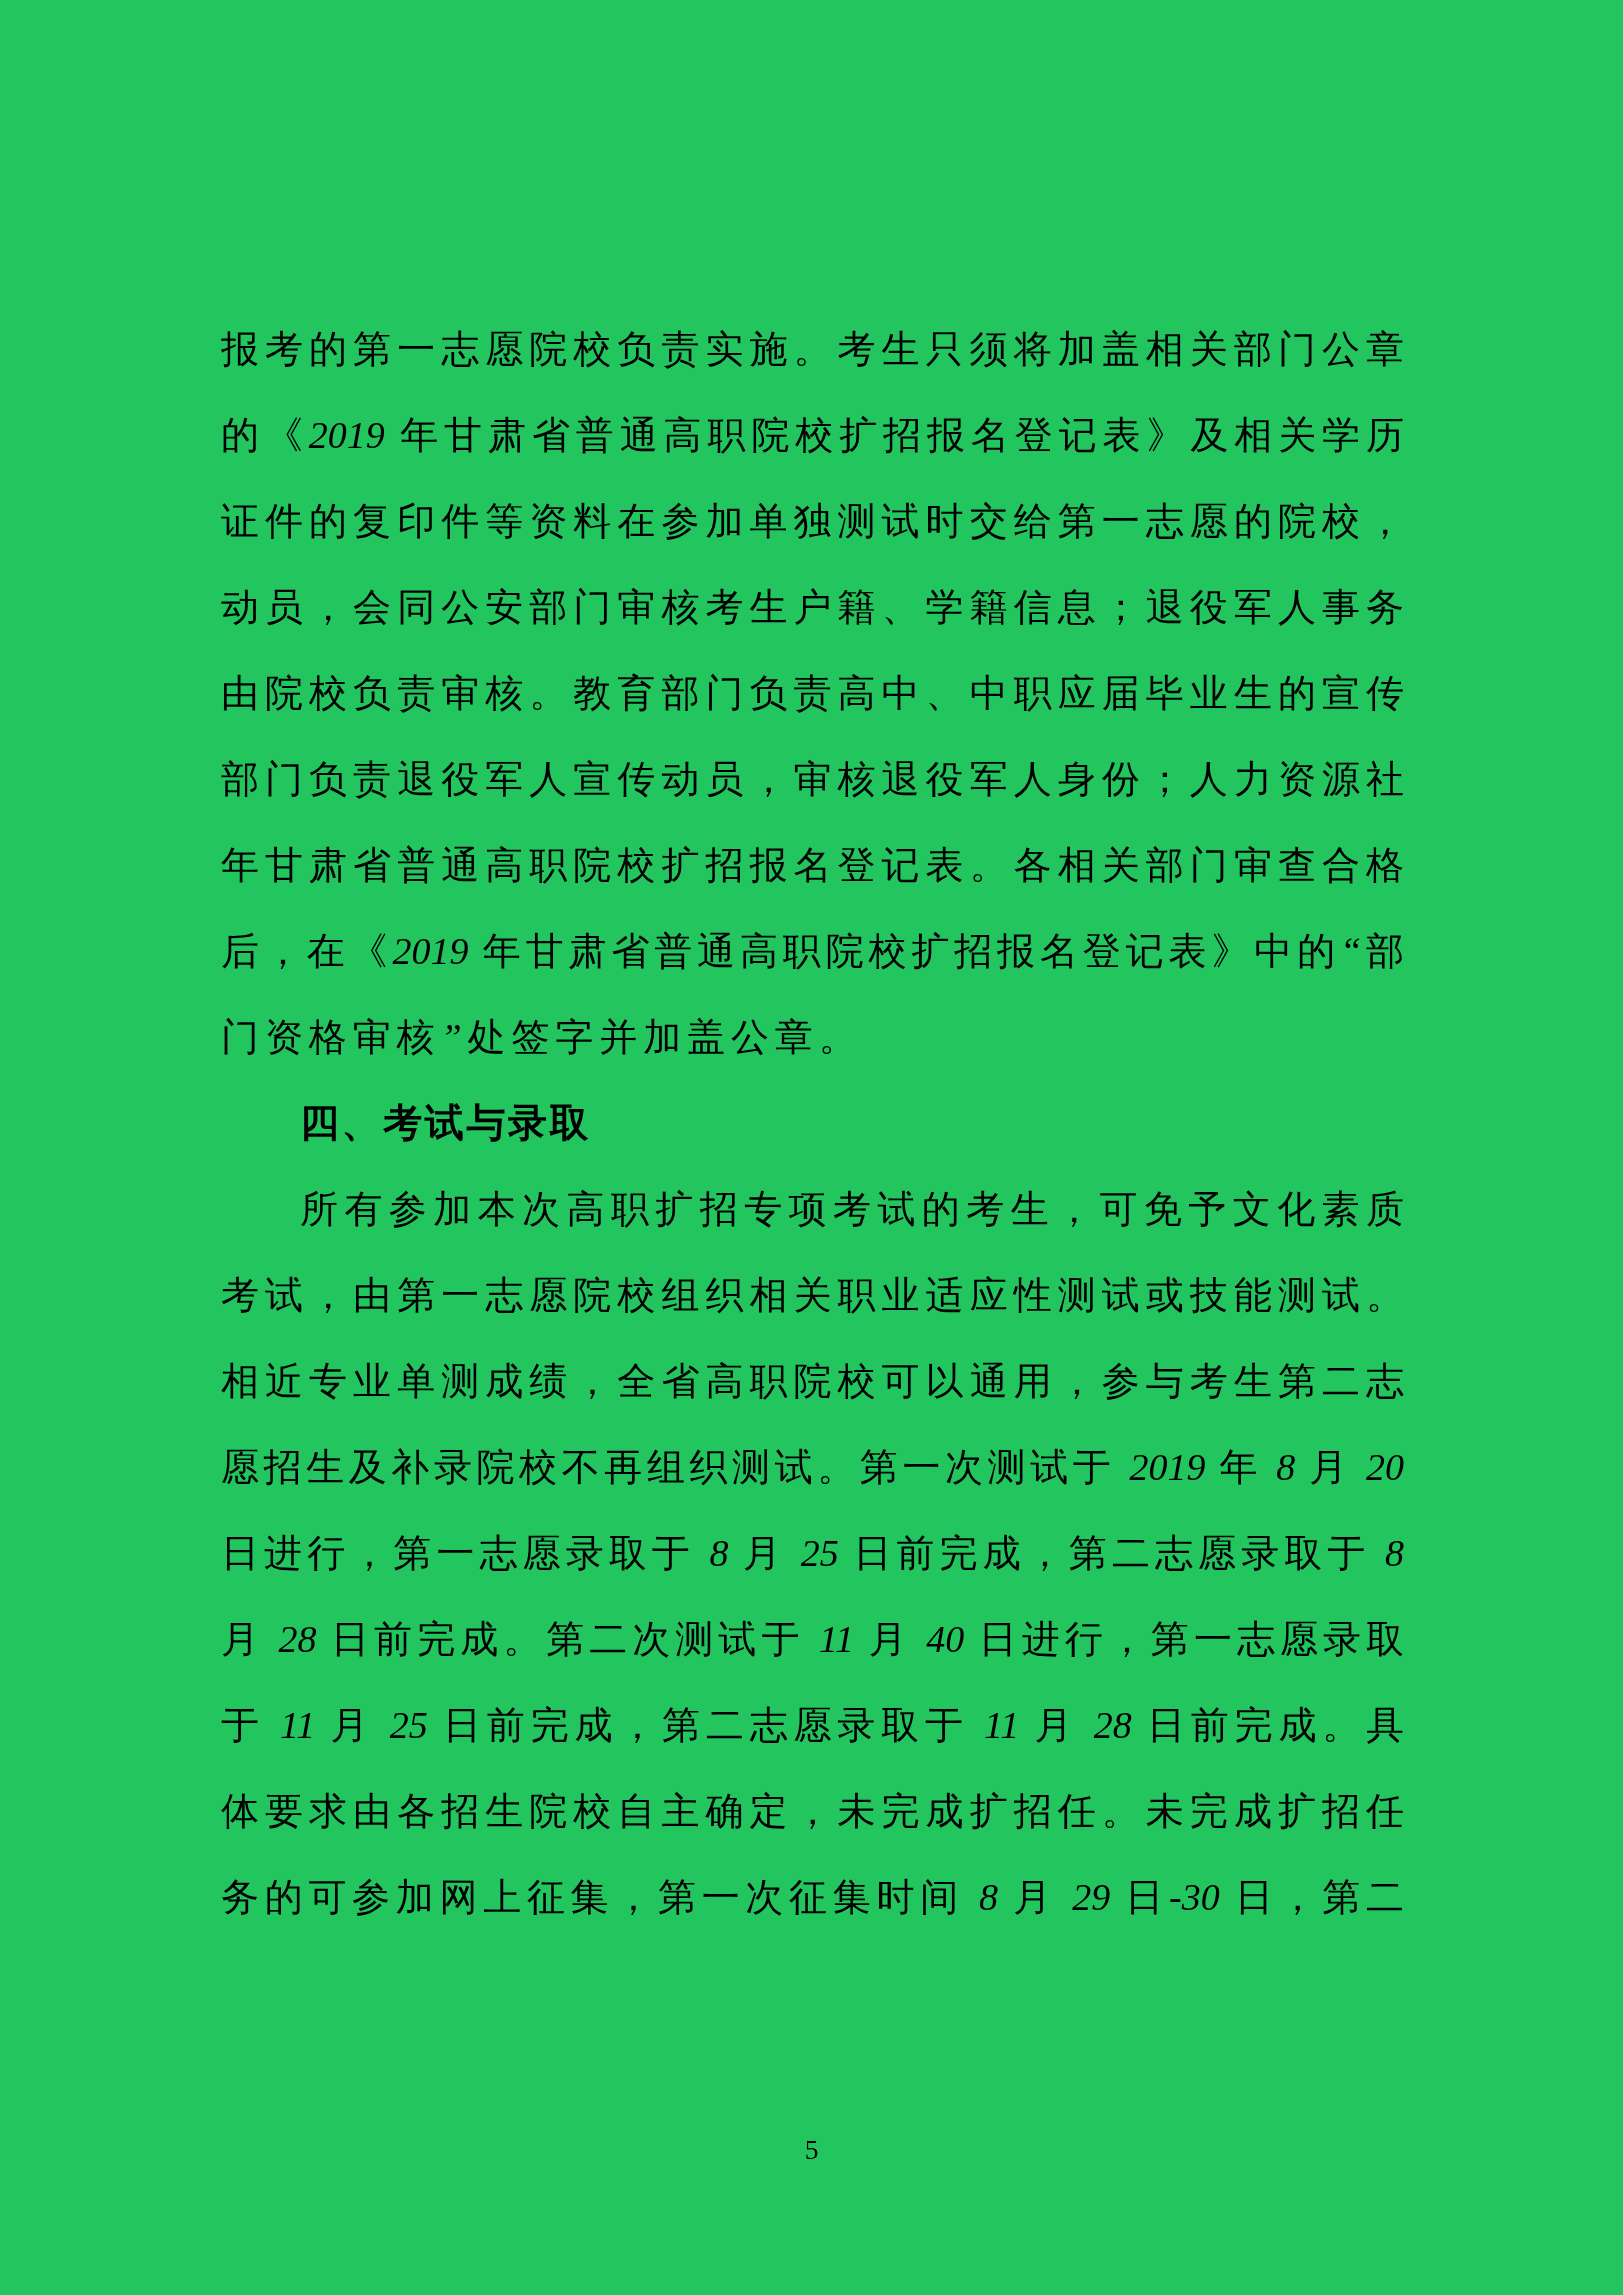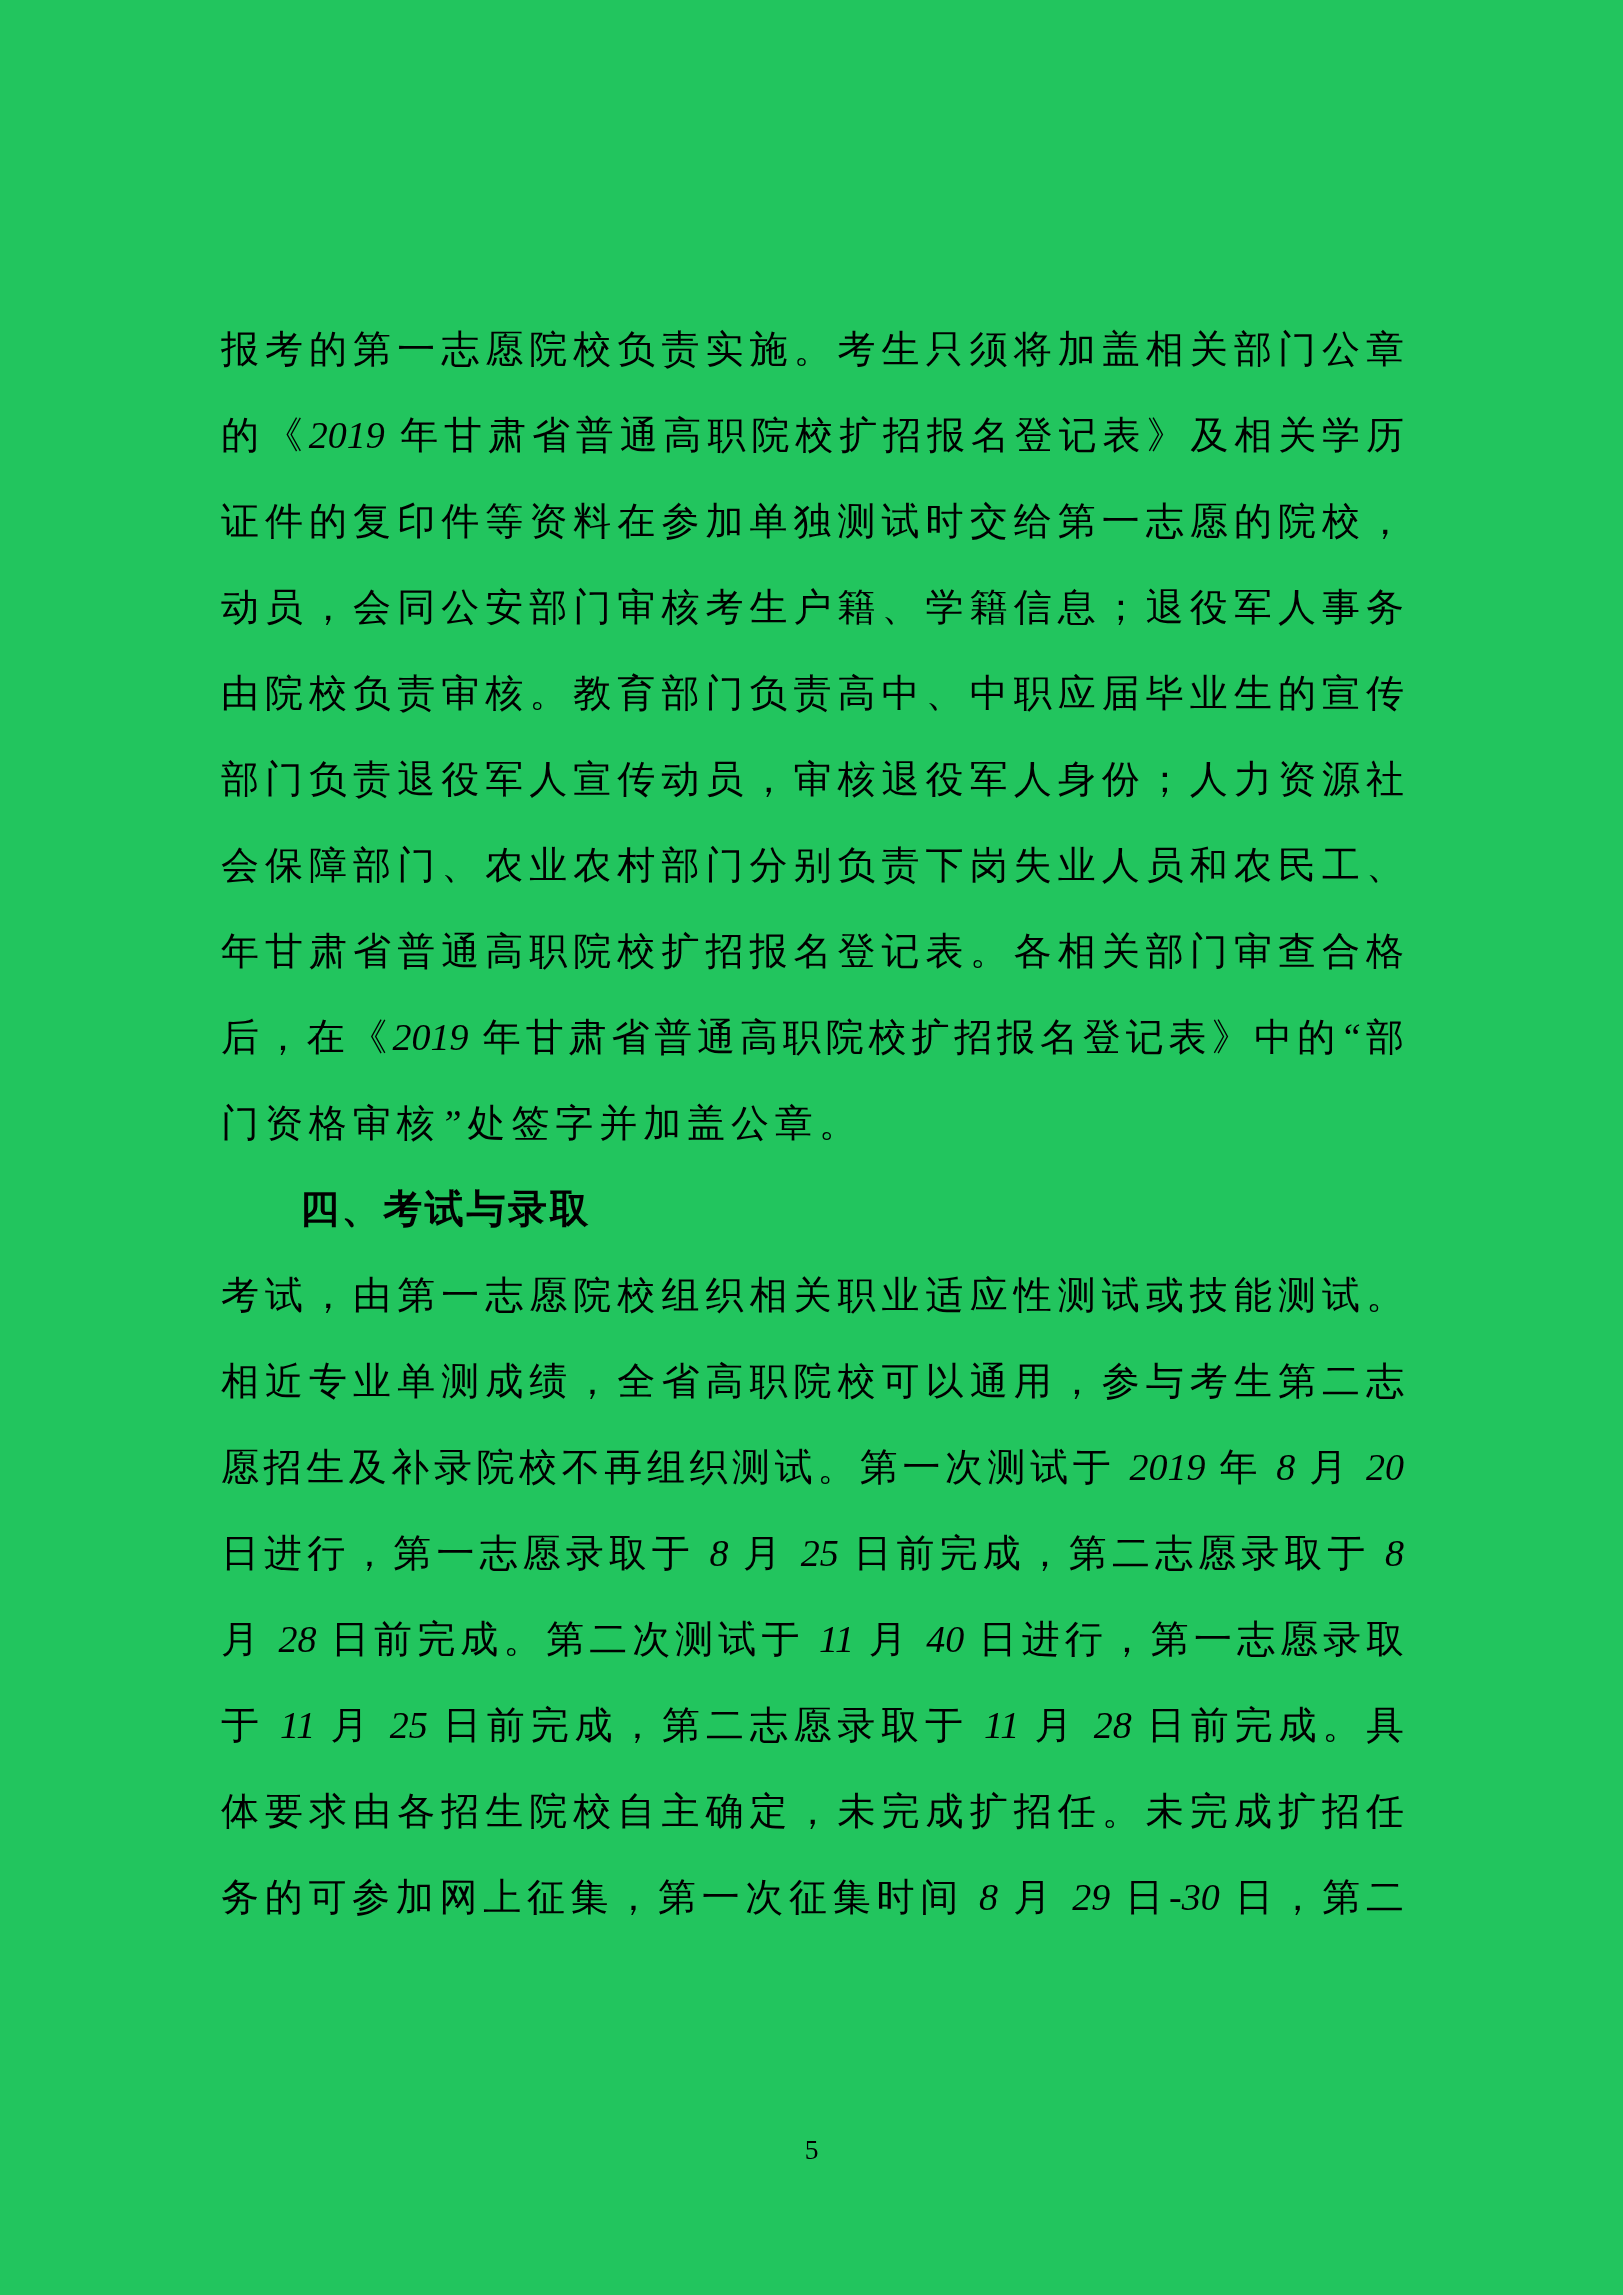--- a/index.html
+++ b/index.html
@@ -66,25 +66,25 @@
 <body>
 
 <div class="page">
   <div class="text-block">
       <div class="line">报考的第一志愿院校负责实施。考生只须将加盖相关部门公章</div>
       <div class="line">的《2019 年甘肃省普通高职院校扩招报名登记表》及相关学历</div>
       <div class="line">证件的复印件等资料在参加单独测试时交给第一志愿的院校，</div>
       <div class="line">动员，会同公安部门审核考生户籍、学籍信息；退役军人事务</div>
       <div class="line">由院校负责审核。教育部门负责高中、中职应届毕业生的宣传</div>
       <div class="line">部门负责退役军人宣传动员，审核退役军人身份；人力资源社</div>
-      <div class="line">会保障部门、农业农村部门分别负责下岗失业人员和农民工、</div>
       <div class="line">年甘肃省普通高职院校扩招报名登记表。各相关部门审查合格</div>
       <div class="line">后，在《2019 年甘肃省普通高职院校扩招报名登记表》中的“部</div>
       <div class="line last">门资格审核”处签字并加盖公章。</div>
       <div class="heading">四、考试与录取</div>
+      <div class="line indent">所有参加本次高职扩招专项考试的考生，可免予文化素质</div>
       <div class="line">考试，由第一志愿院校组织相关职业适应性测试或技能测试。</div>
       <div class="line">相近专业单测成绩，全省高职院校可以通用，参与考生第二志</div>
       <div class="line">愿招生及补录院校不再组织测试。第一次测试于 2019 年 8 月 20</div>
       <div class="line">日进行，第一志愿录取于 8 月 25 日前完成，第二志愿录取于 8</div>
       <div class="line">月 28 日前完成。第二次测试于 11 月 40 日进行，第一志愿录取</div>
       <div class="line">于 11 月 25 日前完成，第二志愿录取于 11 月 28 日前完成。具</div>
       <div class="line">体要求由各招生院校自主确定，未完成扩招任。未完成扩招任</div>
       <div class="line">务的可参加网上征集，第一次征集时间 8 月 29 日-30 日，第二</div>
     </div>
   <div class="page-number">5</div>

